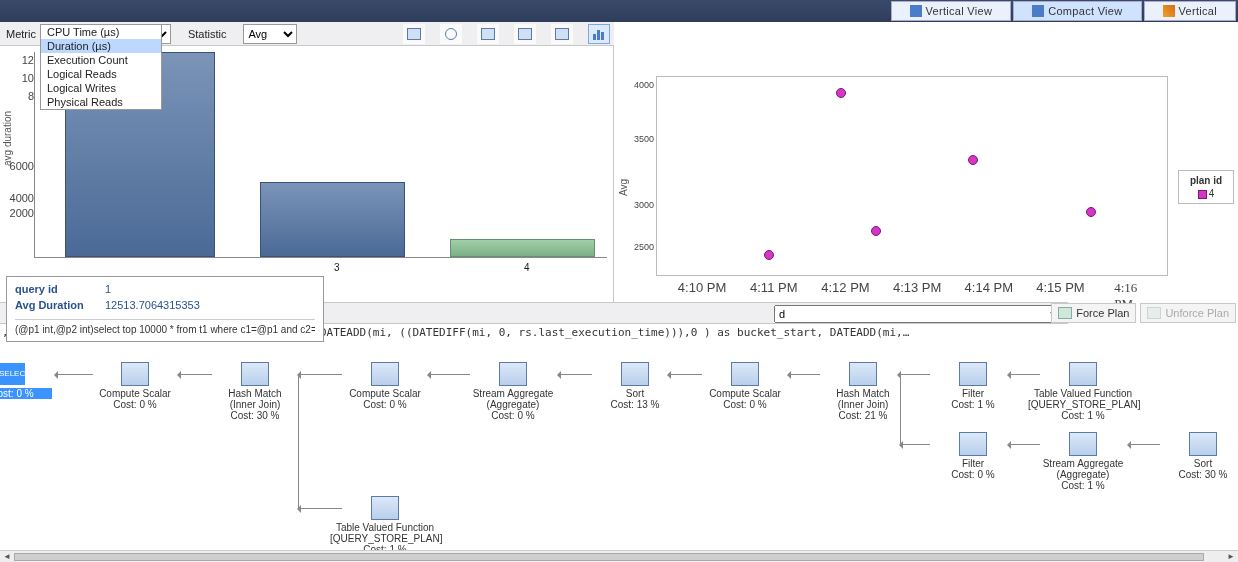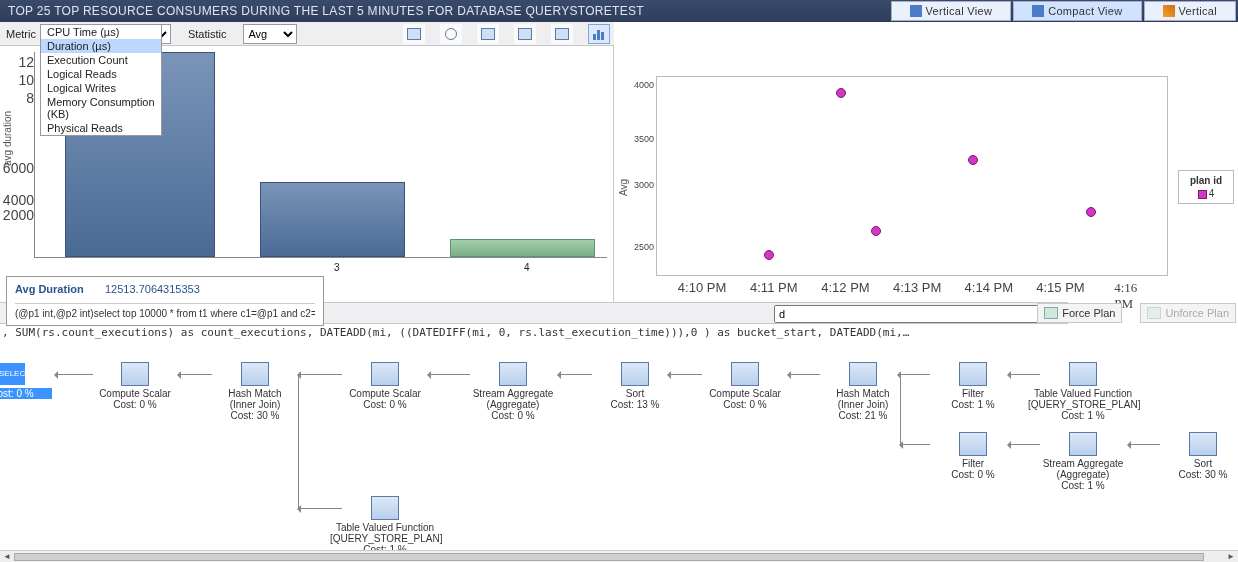--- a/index.html
+++ b/index.html
@@ -28,21 +28,21 @@
 .mainrow { display: flex; height: 258px; }
 .leftpane { width: 614px; position: relative; border-right: 1px solid #c8c8c8; }
 .rightpane { flex: 1; position: relative; }
 .toolrow.right { width: 623px; position: absolute; right: 0; top: 0; border-left: 1px solid #c8c8c8; }
 
 
 .leftchart { position: absolute; left: 0; right: 0; top: 0; bottom: 26px; }
 .leftchart .ylabel { position: absolute; left: 2px; top: 120px; transform: rotate(-90deg); transform-origin: left top; font-size: 10px; color: #555; }
 .leftchart .plot { position: absolute; left: 34px; top: 6px; right: 6px; bottom: 20px; border-left: 1px solid #888; border-bottom: 1px solid #888; }
 .leftchart .yticks { position: absolute; left: 14px; top: 6px; bottom: 20px; width: 20px; }
-.leftchart .ytick { position: absolute; right: 0; text-align: right; font-size: 14px; color: #444; }
+.leftchart .ytick { position: absolute; right: 0; text-align: right; font-size: 11px; color: #444; }
 .leftchart .bar { position: absolute; bottom: 0; background: linear-gradient(#7b94b8,#4a6a96); border: 1px solid #3a5278; }
 .leftchart .bar.g { background: linear-gradient(#a2cfa8,#7bb087); border-color: #5f9270; }
 .leftchart .xticks { position: absolute; left: 34px; right: 6px; bottom: 2px; height: 14px; }
 .leftchart .xtick { position: absolute; font-size: 10px; color: #222; }
 
 
 .ddopen { position: absolute; left: 40px; top: 24px; width: 122px; background: #fff; border: 1px solid #999; z-index: 50; }
 .ddopen div { padding: 1px 6px; font-size: 11px; color: #222; }
 .ddopen div.hover { background: #bcd8ff; }
 
@@ -60,21 +60,21 @@
 .rplot { position: absolute; left: 42px; right: 70px; top: 30px; bottom: 28px; background: #fff; border: 1px solid #bbb; }
 .ryticks { position: absolute; left: 20px; top: 30px; bottom: 28px; width: 22px; }
 .rytick { position: absolute; right: 2px; text-align: right; font-size: 9px; color: #444; }
 .rxticks { position: absolute; left: 42px; right: 70px; bottom: 10px; height: 14px; }
 .rxtick { position: absolute; font-size: 13px; color: #444; transform: translateX(-50%); }
 .dot { position: absolute; width: 10px; height: 10px; border-radius: 50%; background: #d536c6; border: 1px solid #7a1a72; transform: translate(-50%,-50%); }
 .rlegend { position: absolute; right: 4px; top: 124px; width: 56px; border: 1px solid #bbb; padding: 4px; font-size: 10px; text-align: center; background: #fff; }
 .rlegend .sw { display: inline-block; width: 9px; height: 9px; background: #d536c6; border: 1px solid #7a1a72; margin-right: 2px; vertical-align: middle; }
 
 
-.forceRow { position: absolute; top: 302px; right: 2px; height: 22px; display: flex; gap: 18px; align-items: center; }
+.forceRow { position: absolute; top: 302px; right: 2px; height: 22px; display: flex; gap: 4px; align-items: center; }
 .forceRow .fbtn { height: 20px; padding: 0 6px; background: #f4f4f4; border: 1px solid #c8c8c8; display: flex; align-items: center; gap: 4px; font-size: 11px; cursor: pointer; }
 .forceRow .fbtn.dis { color: #aaa; }
 .forceRow .fic { width: 14px; height: 12px; border: 1px solid #8aa; background: #cfe8d8; }
 
 .midstrip { position: absolute; top: 302px; left: 0; right: 170px; height: 22px; background: #efeff2; border-top: 1px solid #c8c8c8; border-bottom: 1px solid #c8c8c8; }
 .midstrip .agg { position: absolute; right: 4px; top: 2px; width: 290px; }
 .midstrip select { width: 100%; height: 18px; font-size: 11px; }
 
 
 .sqlStrip { position: absolute; top: 326px; left: 2px; right: 2px; height: 18px; font-family: Consolas, monospace; font-size: 11px; color: #333; white-space: nowrap; overflow: hidden; }
@@ -92,21 +92,20 @@
 
 
 .bscroll { position: absolute; left: 0; right: 0; bottom: 0; height: 12px; background: #eee; border-top: 1px solid #ccc; }
 .bscroll .th { position: absolute; left: 14px; width: 1190px; height: 8px; top: 2px; background: #cfcfcf; border: 1px solid #aaa; }
 .bscroll .ar { position: absolute; width: 10px; height: 10px; top: 1px; font-size: 8px; color: #555; text-align:center; line-height:10px; }
 </style>
 </head>
 <body>
 
 <div class="titlebar">
-  <span>TOP 25 TOP RESOURCE CONSUMERS DURING THE LAST 5 MINUTES FOR DATABASE QUERYSTORETEST</span>
   <span class="spacer"></span>
   <div class="tbtn">
       <span class="ic"></span>
       <span>Vertical View</span>
     </div>
   <div class="tbtn sel">
       <span class="ic"></span>
       <span>Compact View</span>
     </div>
   <div class="tbtn cfg">
@@ -169,21 +168,21 @@
         <span class="xtick" style="left:490px;">4</span>
       </div>
     </div>
   </div>
   <div class="rightpane">
     <div class="rightchart">
       <div class="rylabel">Avg</div>
       <div class="ryticks">
         <span class="rytick" style="top:4px;">4000</span>
         <span class="rytick" style="top:58px;">3500</span>
-        <span class="rytick" style="top:104px;">3000</span>
+        <span class="rytick" style="top:124px;">3000</span>
         <span class="rytick" style="top:166px;">2500</span>
       </div>
       <div class="rplot">
         <div class="dot" style="left:22%;top:90%;"></div>
         <div class="dot" style="left:36%;top:8%;"></div>
         <div class="dot" style="left:43%;top:78%;"></div>
         <div class="dot" style="left:62%;top:42%;"></div>
         <div class="dot" style="left:85%;top:68%;"></div>
       </div>
       <div class="rxticks">
@@ -202,25 +201,28 @@
     </div>
   </div>
 </div>
 
 <div class="ddopen">
   <div>CPU Time (µs)</div>
   <div class="hover">Duration (µs)</div>
   <div>Execution Count</div>
   <div>Logical Reads</div>
   <div>Logical Writes</div>
-  <div>Memory Consumption (KB)</div>
   <div>Physical Reads</div>
 </div>
 
 <div class="ttcard">
+  <div class="ttrow">
+      <span class="k fst">query id</span>
+      <span class="v">1</span>
+    </div>
   <div class="ttrow">
       <span class="k">Avg Duration</span>
       <span class="v">12513.7064315353</span>
     </div>
   <div class="sql">(@p1 int,@p2 int)select top 10000 * from t1 where  c1=@p1 and c2=@p2</div>
 </div>
 
 <div class="midstrip">
   <div class="agg"><select><option>d</option></select></div>
 </div>

